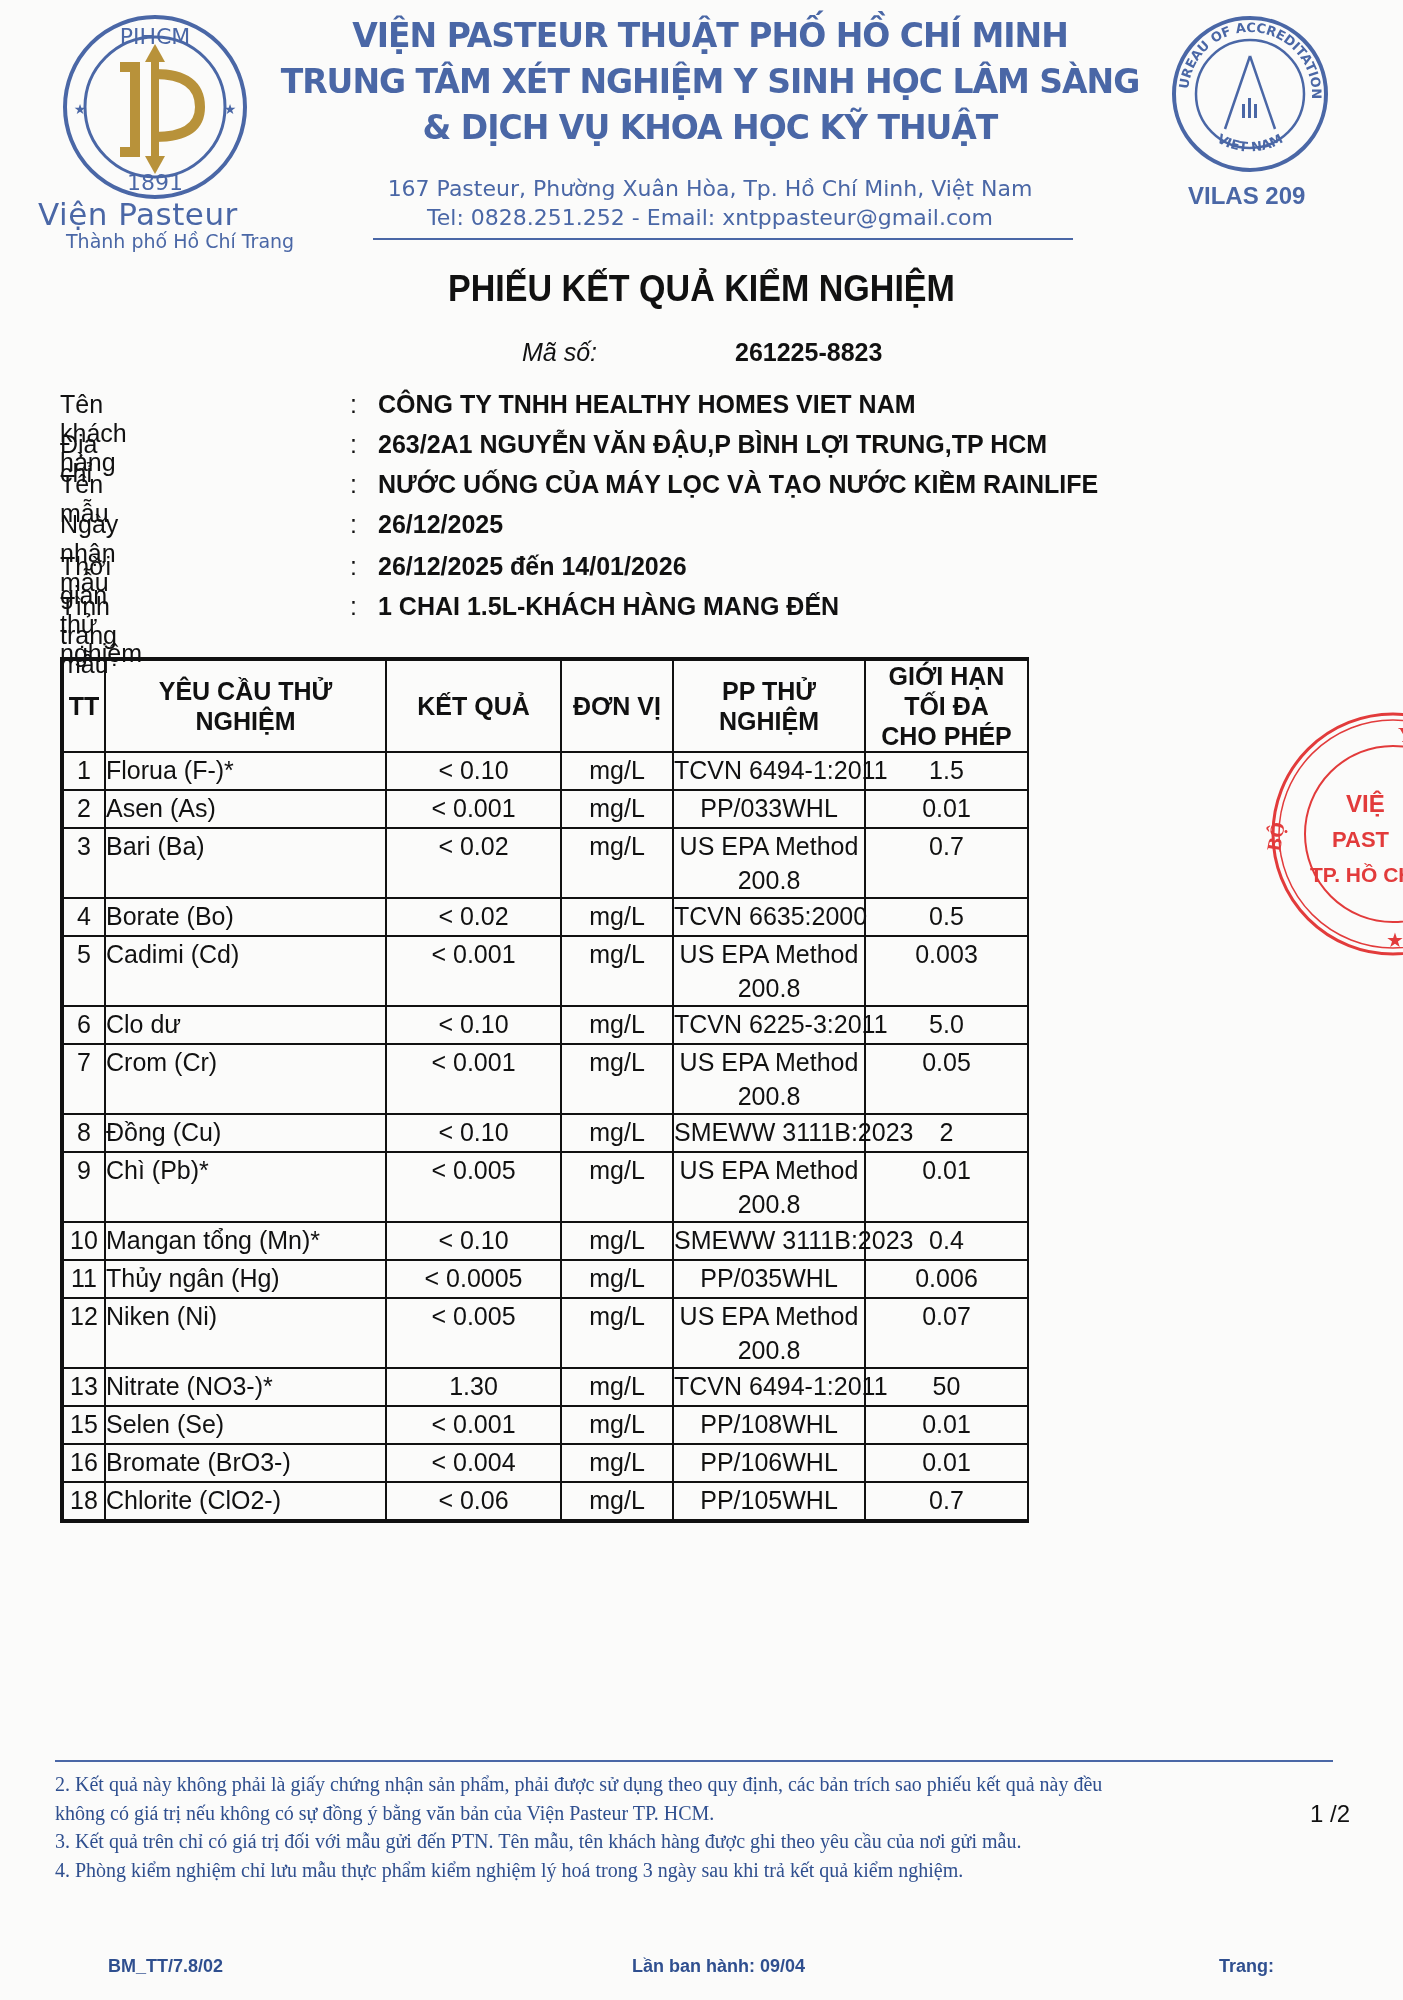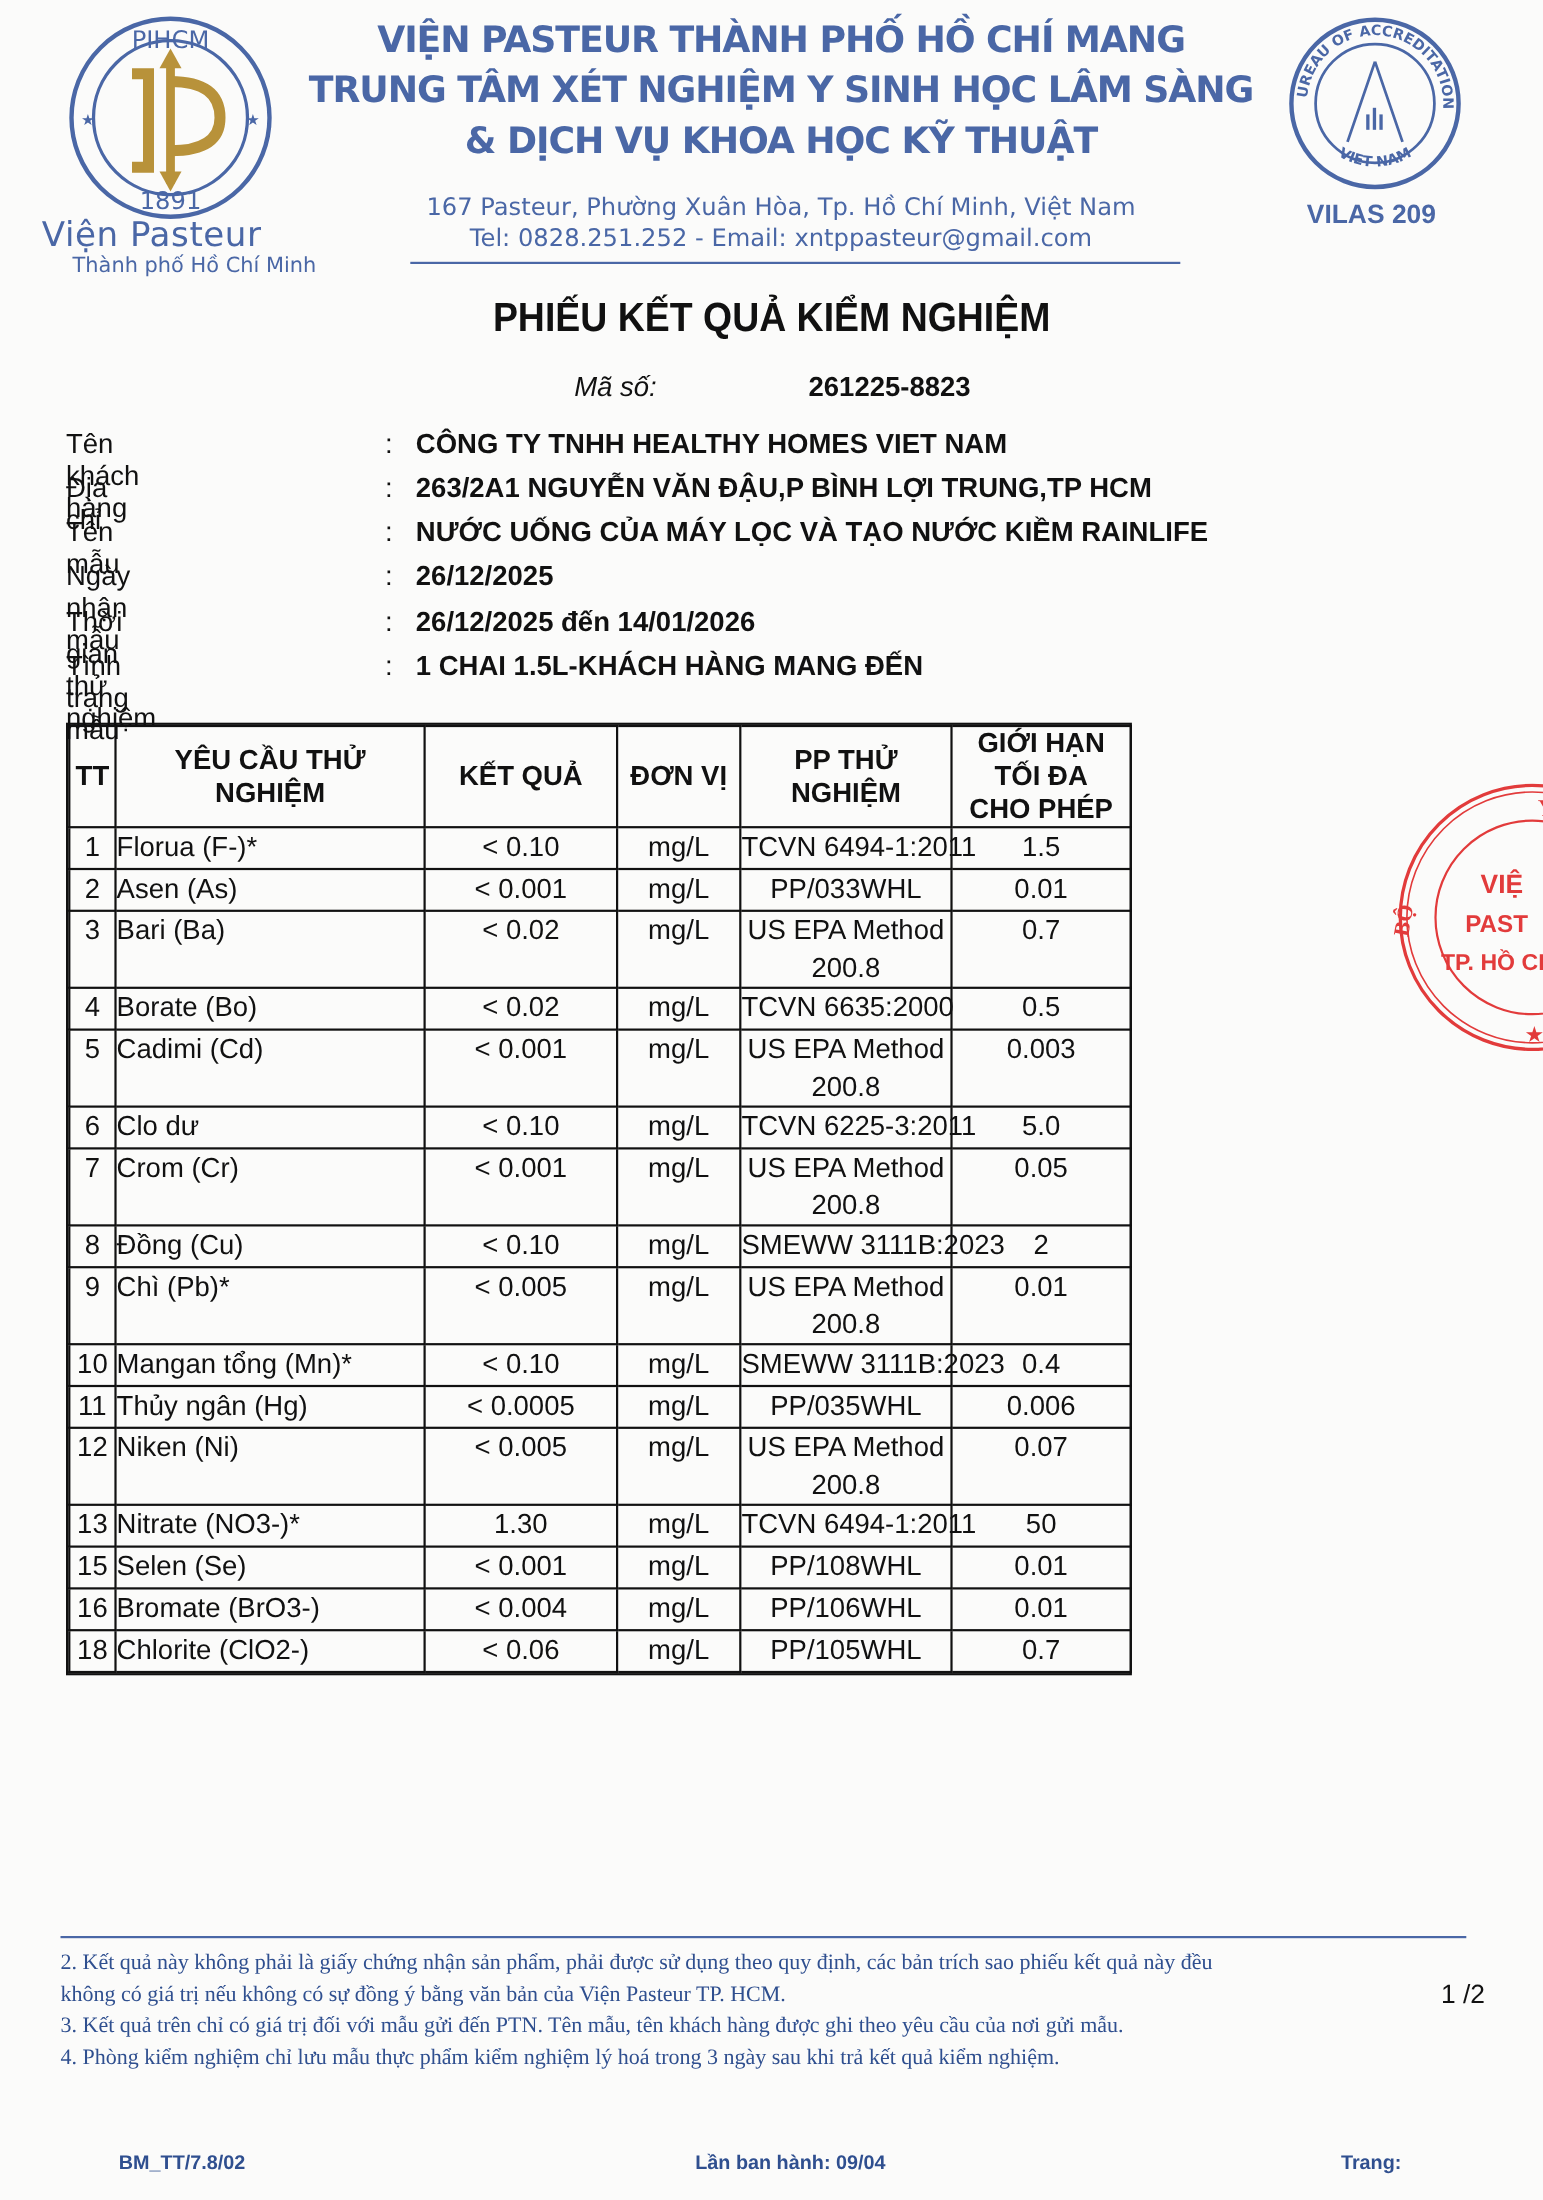--- a/index.html
+++ b/index.html
@@ -69,23 +69,23 @@
     <text x="20" y="102" text-anchor="middle" font-size="14" fill="#4a67a6">★</text>
     <text x="170" y="102" text-anchor="middle" font-size="14" fill="#4a67a6">★</text>
     <line x1="95" y1="40" x2="95" y2="155" stroke="#b8923a" stroke-width="8"></line>
     <polygon points="95,32 85,50 105,50" fill="#b8923a"></polygon>
     <polygon points="95,162 85,144 105,144" fill="#b8923a"></polygon>
     <path d="M60 55 L75 55 L75 140 L60 140" fill="none" stroke="#b8923a" stroke-width="10"></path>
     <path d="M95 62 Q140 62 140 95 Q140 125 95 125" fill="none" stroke="#b8923a" stroke-width="10"></path>
   </svg>
 </div>
 <div class="abs logo-caption1">Viện Pasteur</div>
-<div class="abs logo-caption2">Thành phố Hồ Chí Minh</div>
-
-<div class="abs org org1">VIỆN PASTEUR THÀNH PHỐ HỒ CHÍ MANG</div>
+<div class="abs logo-caption2">Thành phố Hồ Chí Trang</div>
+
+<div class="abs org org1">VIỆN PASTEUR THUẬT PHỐ HỒ CHÍ MINH</div>
 <div class="abs org org2">TRUNG TÂM XÉT NGHIỆM Y SINH HỌC LÂM SÀNG</div>
 <div class="abs org org3">&amp; DỊCH VỤ KHOA HỌC KỸ THUẬT</div>
 <div class="abs addr addr1">167 Pasteur, Phường Xuân Hòa, Tp. Hồ Chí Minh, Việt Nam</div>
 <div class="abs addr addr2">Tel: 0828.251.252 - Email: xntppasteur@gmail.com</div>
 <div class="abs addr-line"></div>
 
 <div class="abs vilas-logo">
   <svg viewBox="0 0 160 160" width="160" height="160">
     <circle cx="80" cy="80" r="76" fill="none" stroke="#4a67a6" stroke-width="4"></circle>
     <circle cx="80" cy="80" r="54" fill="none" stroke="#4a67a6" stroke-width="2.5"></circle>

